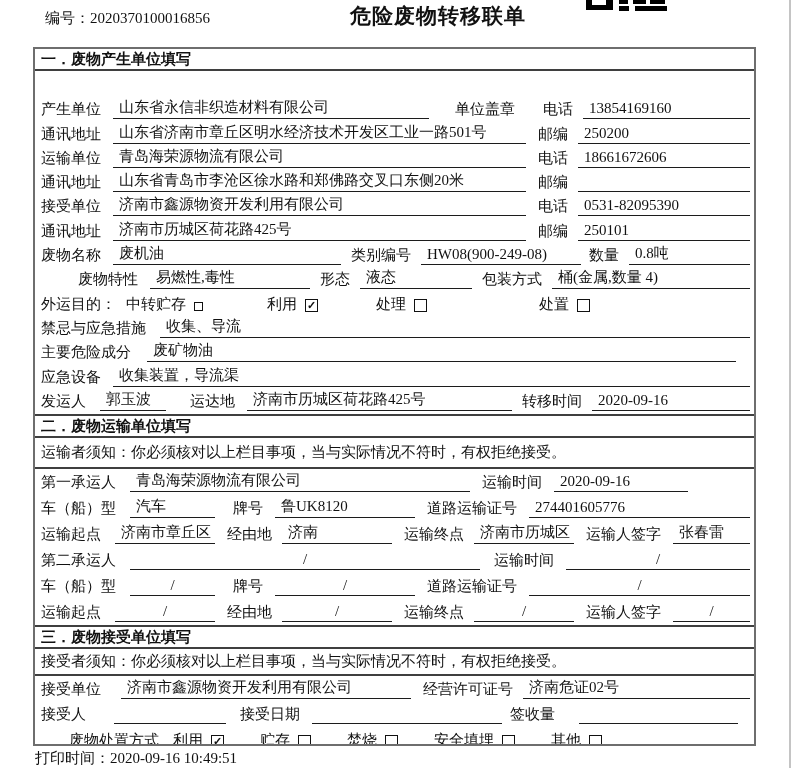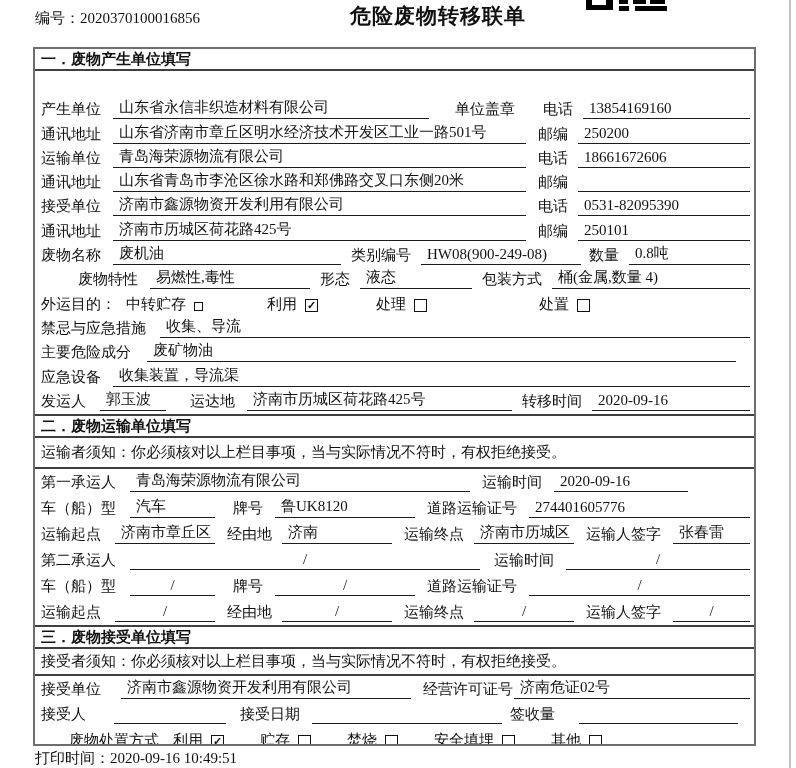--- a/index.html
+++ b/index.html
@@ -1,21 +1,21 @@
 <!DOCTYPE html>
 <html><head>
 <meta charset="utf-8">
 <style>
   html,body{margin:0;padding:0;}
   body{
     width:796px;height:768px;position:relative;background:#ffffff;
     font-family:"Liberation Serif","DejaVu Serif",serif;color:#111;
     overflow:hidden;
   }
-  .serial{position:absolute;left:35px;top:9px;font-size:15px;white-space:nowrap;}
+  .serial{position:absolute;left:45px;top:9px;font-size:15px;white-space:nowrap;}
   .title{
     position:absolute;left:80px;right:0;top:2px;text-align:center;
     font-size:21px;font-weight:bold;letter-spacing:1px;
   }
   .qr{position:absolute;left:586px;top:0;width:82px;height:11px;}
   .qr div{position:absolute;background:#000;}
   .qr .w{background:#fff;}
   .page-edge{position:absolute;left:789px;top:0;width:2px;height:768px;background:#c4c4c4;}
   .form-table{
     position:absolute;left:33px;top:47px;width:723px;height:699px;
@@ -199,21 +199,21 @@
       <span class="fld ctr" style="width: 100px; margin-left: 10px;">/</span>
       <span class="lbl" style="margin-left: 12px;">运输人签字</span>
       <span class="fld ctr" style="flex: 1 1 0%; margin-left: 12px;">/</span>
     </div>
     <div class="sec-header sep-top">三．废物接受单位填写</div>
     <div class="sec-note" style="height: 25px;">接受者须知：你必须核对以上栏目事项，当与实际情况不符时，有权拒绝接受。</div>
     <div class="frow" style="height: 25.7px;">
       <span class="lbl">接受单位</span>
       <span class="fld" style="width: 290px; margin-left: 20px;">济南市鑫源物资开发利用有限公司</span>
       <span class="lbl" style="margin-left: 12px; margin-top: 44px;">经营许可证号</span>
-      <span class="fld" style="flex: 1 1 0%; margin-left: 1px;">济南危证02号</span>
+      <span class="fld" style="flex: 1 1 0%; margin-left: 10px;">济南危证02号</span>
     </div>
     <div class="frow" style="height: 25.7px;">
       <span class="lbl">接受人</span>
       <span class="fld" style="width: 112px; margin-left: 28px;"></span>
       <span class="lbl" style="margin-left: 14px;">接受日期</span>
       <span class="fld" style="width: 190px; margin-left: 12px;"></span>
       <span class="lbl" style="margin-left: 8px; text-align: center;">签收量</span>
       <span class="fld" style="flex: 1 1 0%; margin-left: 24px; margin-right: 12px;"></span>
     </div>
     <div class="frow" style="height: 25.7px; padding-left: 34px;">

